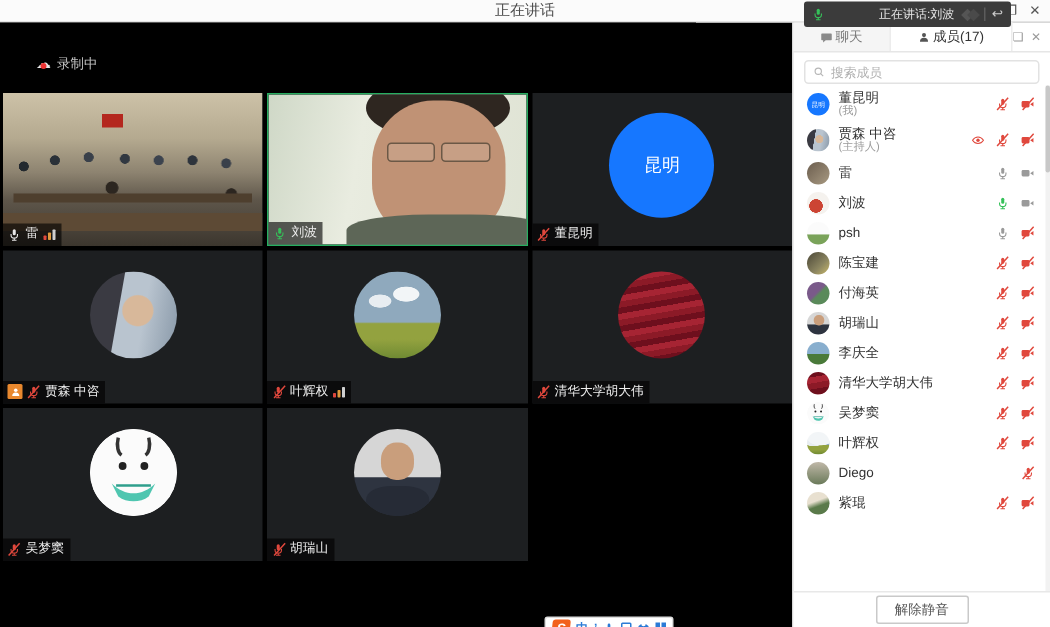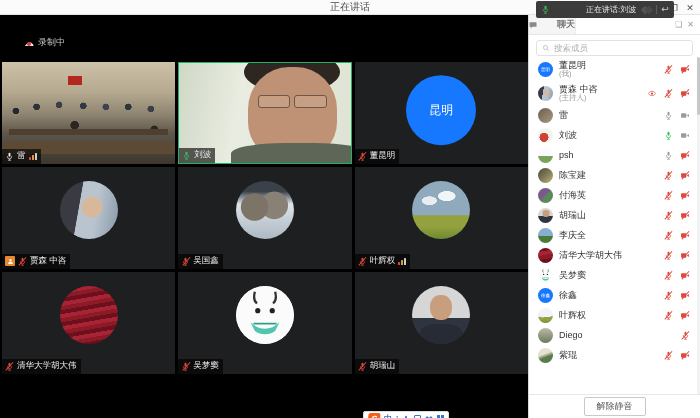--- a/index.html
+++ b/index.html
@@ -99,22 +99,22 @@
   .c-gray { color:#9a9a9a; } .c-red { color:#e0483d; } .c-green { color:#35c159; } .c-white { color:#e8e8e8; }
   .sigbars { display:inline-flex; align-items:flex-end; gap:1px; height:8px; }
   .sigbars i { width:2px; display:block; border-radius:.5px; }
   .sigbars i:nth-child(1){ height:3px; background:#e0483d; }
   .sigbars i:nth-child(2){ height:5px; background:#e09a3d; }
   .sigbars i:nth-child(3){ height:7px; background:#cfcfcf; }
 
   
   .panel { position:absolute; left:528px; top:15px; width:172px; height:403px; background:#fff; border-left:1px solid #d9d9d9; }
   .tabs { display:flex; height:20px; border-bottom:1px solid #e6e6e6; align-items:stretch; }
-  .tab { display:flex; align-items:center; gap:20px; padding:0 0; font-size:9px; color:#777; background:#f5f5f5;
-    border-right:1px solid #ececec;font-weight:bold; }
+  .tab { display:flex; align-items:center; gap:2px; padding:0 18px; font-size:9px; color:#777; background:#f5f5f5;
+    border-right:1px solid #ececec; }
   .tab.active { background:#fff; color:#333; }
   .tabicons { margin-left:auto; display:flex; align-items:center; gap:5px; padding-right:6px; color:#9a9a9a; font-size:8px; }
   .searchwrap { margin:5px 7px; height:16px; border:1px solid #e2e2e2; border-radius:3px; background:#fff;
     display:flex; align-items:center; padding:0 5px; gap:4px; }
   .searchwrap input { border:none; outline:none; width:100%; font-size:8.5px; color:#555; background:transparent;
     font-family:"Liberation Sans","DejaVu Sans",sans-serif; }
   .searchwrap input::placeholder { color:#b0b0b0; }
 
   .mlist { position:absolute; left:0; top:42px; right:4px; bottom:24px; overflow:hidden; }
   .mrow { display:flex; align-items:center; height:20px; padding:0 6px 0 9px; gap:6px; }
@@ -295,31 +295,20 @@
             </span>
           <span class="ico off c-red">
               <svg width="9" height="9">
                 <use href="#i-mic"></use>
               </svg>
             </span>
           <span>贾森 中咨</span>
         </div>
       </div>
 
-      <div class="tile">
-        <div class="avatar-big av-husky"></div>
-        <div class="nametag">
-          <span class="ico off c-red">
-              <svg width="9" height="9">
-                <use href="#i-mic"></use>
-              </svg>
-            </span>
-          <span>吴国鑫</span>
-        </div>
-      </div>
 
       <div class="tile">
         <div class="avatar-big av-sky"></div>
         <div class="nametag">
           <span class="ico off c-red">
               <svg width="9" height="9">
                 <use href="#i-mic"></use>
               </svg>
             </span>
           <span>叶辉权</span>
@@ -398,20 +387,28 @@
   <div class="panel">
     <div class="tabs">
       <div class="tab">
         <span class="ico" style="color:#8a8a8a">
             <svg width="8" height="8" viewBox="0 0 16 16">
               <use href="#i-chat"></use>
             </svg>
           </span>
         <span>聊天</span>
       </div>
+      <div class="tab active">
+        <span class="ico" style="color:#555">
+            <svg width="8" height="8" viewBox="0 0 16 16" fill="currentColor">
+              <use href="#i-person"></use>
+            </svg>
+          </span>
+        <span>成员(17)</span>
+      </div>
       <div class="tabicons">
         <span>❏</span>
         <span>✕</span>
       </div>
     </div>
 
     <div class="searchwrap">
       <span class="ico" style="color:#b5b5b5">
           <svg width="8" height="8" viewBox="0 0 16 16">
             <use href="#i-search"></use>
@@ -636,38 +633,20 @@
               </svg>
             </span>
           <span class="ico off c-red">
               <svg width="10" height="9" viewBox="0 0 16 16">
                 <use href="#i-cam"></use>
               </svg>
             </span>
         </span>
       </div>
 
-      <div class="mrow">
-        <span class="mav txt">徐鑫</span>
-        <span class="mtext">
-            <span class="mname">徐鑫</span>
-          </span>
-        <span class="micons">
-          <span class="ico off c-red">
-              <svg width="9" height="9">
-                <use href="#i-mic"></use>
-              </svg>
-            </span>
-          <span class="ico off c-red">
-              <svg width="10" height="9" viewBox="0 0 16 16">
-                <use href="#i-cam"></use>
-              </svg>
-            </span>
-        </span>
-      </div>
 
       <div class="mrow">
         <span class="mav av-sky"></span>
         <span class="mtext">
             <span class="mname">叶辉权</span>
           </span>
         <span class="micons">
           <span class="ico off c-red">
               <svg width="9" height="9">
                 <use href="#i-mic"></use>

